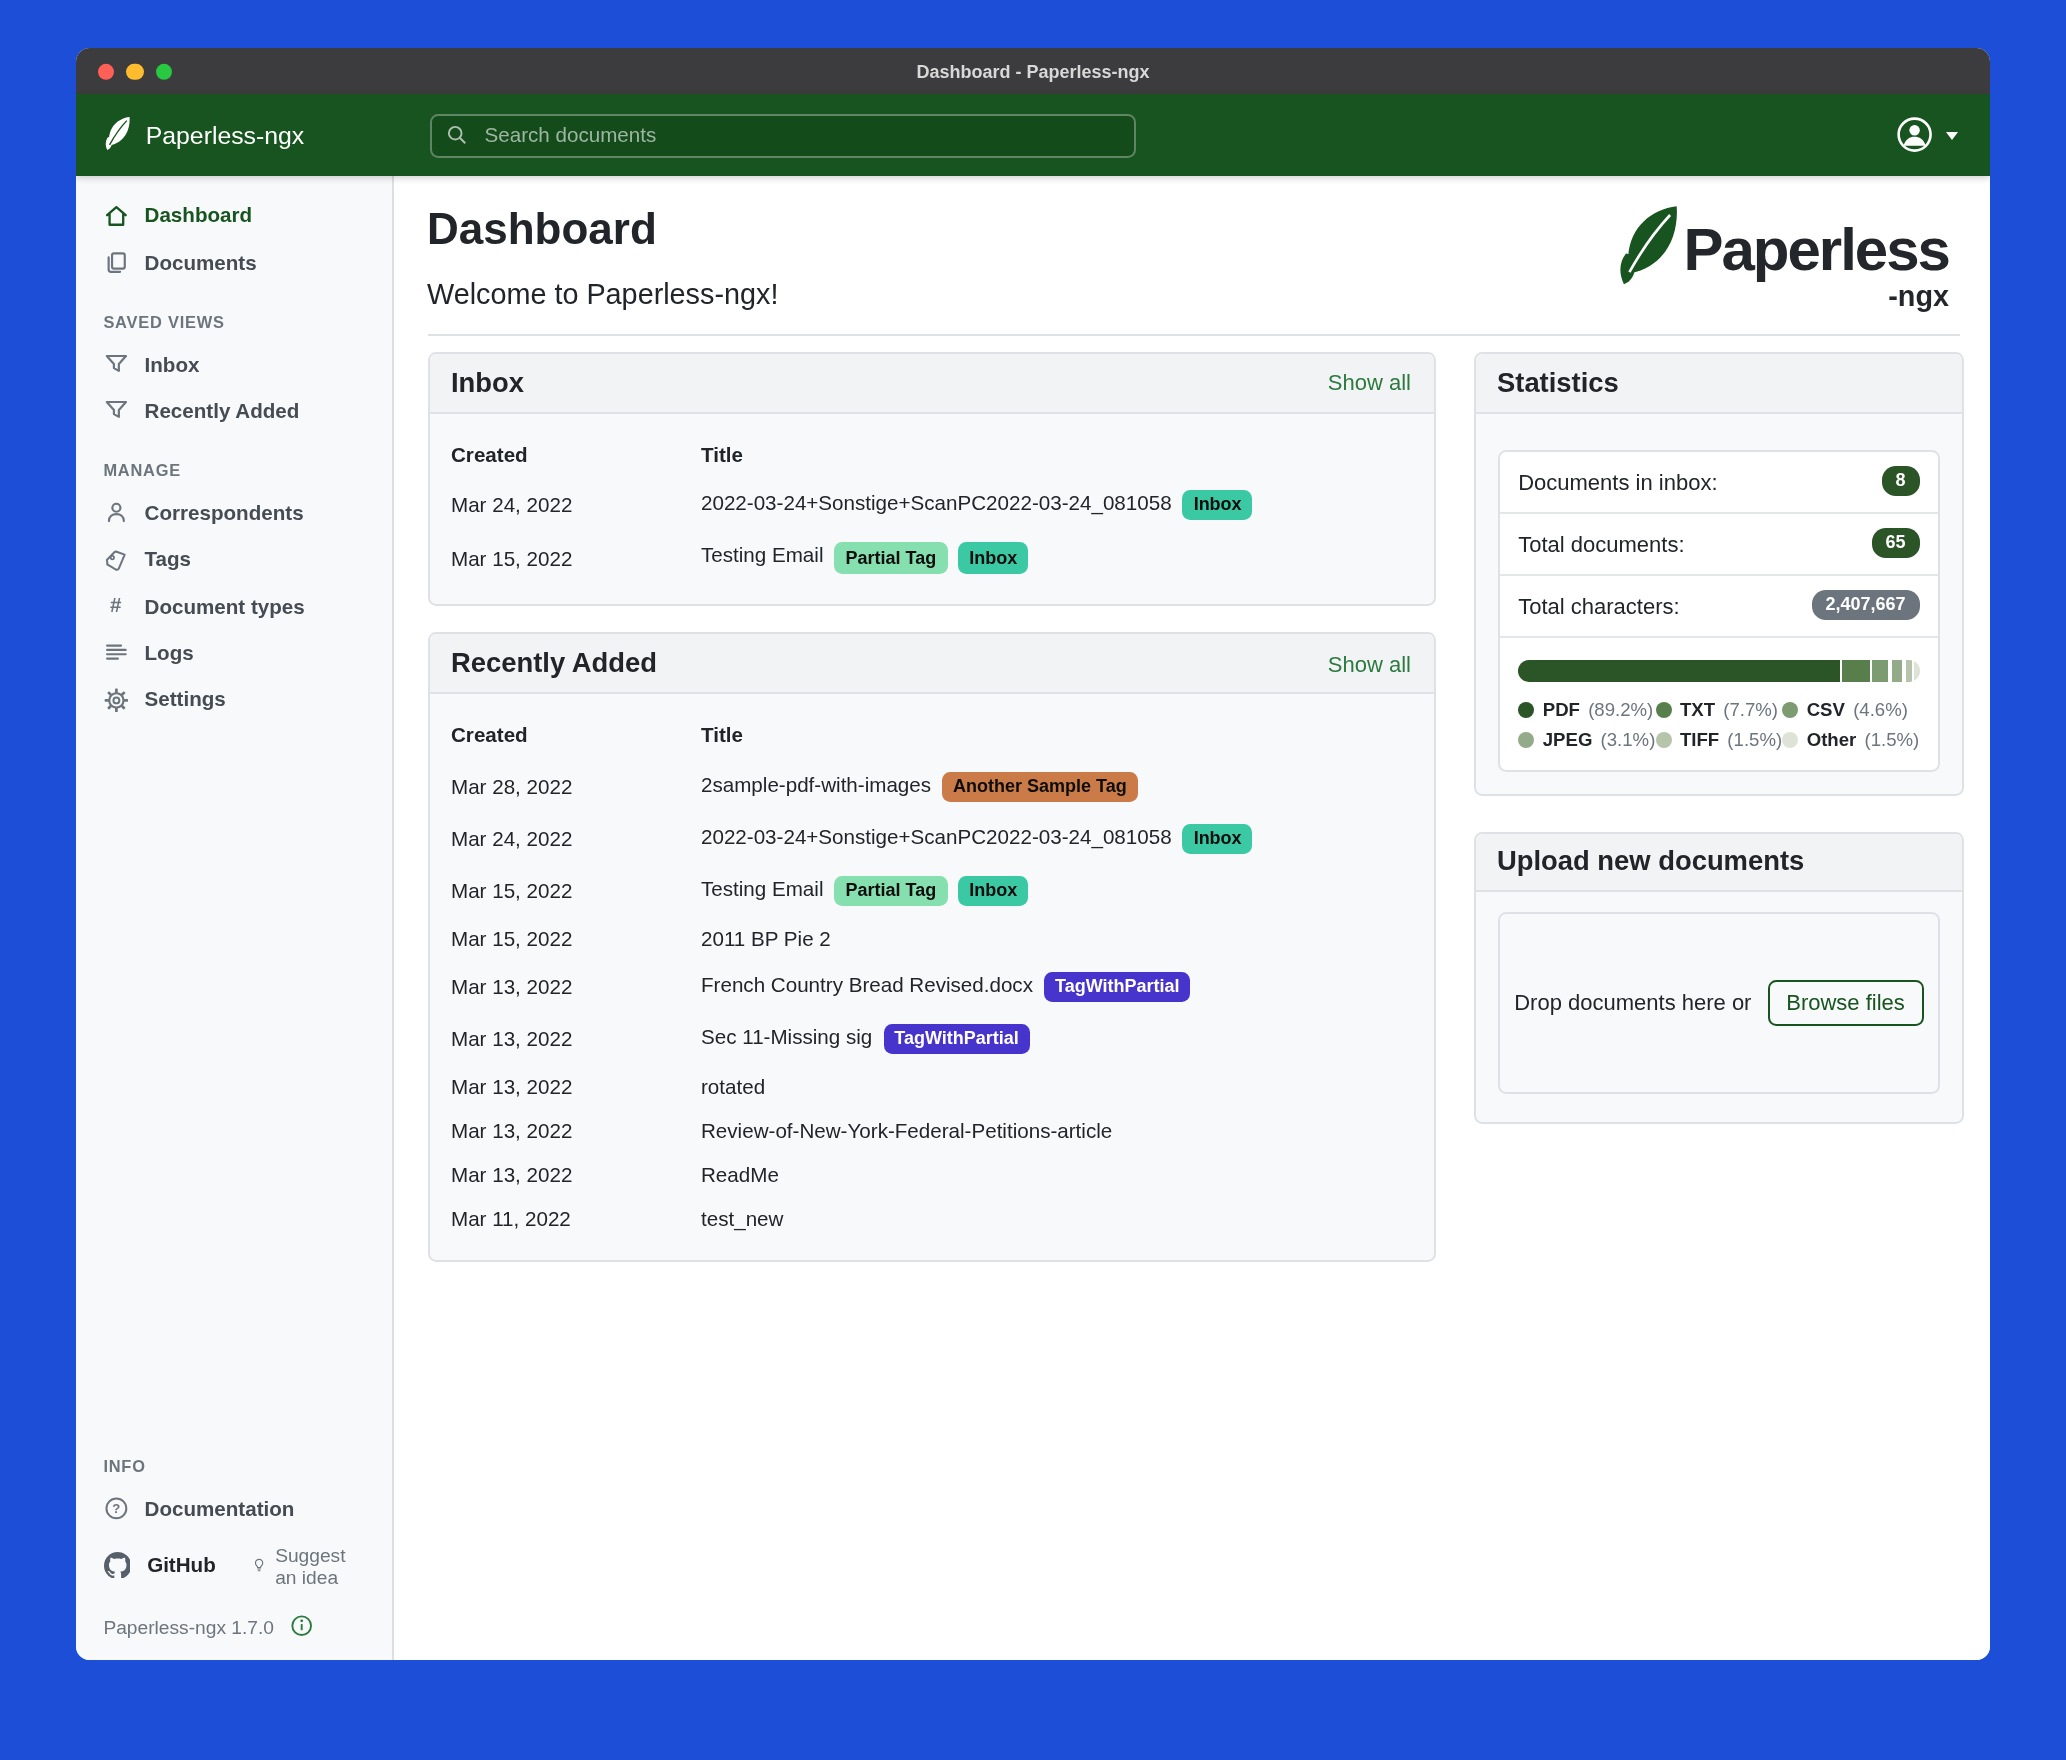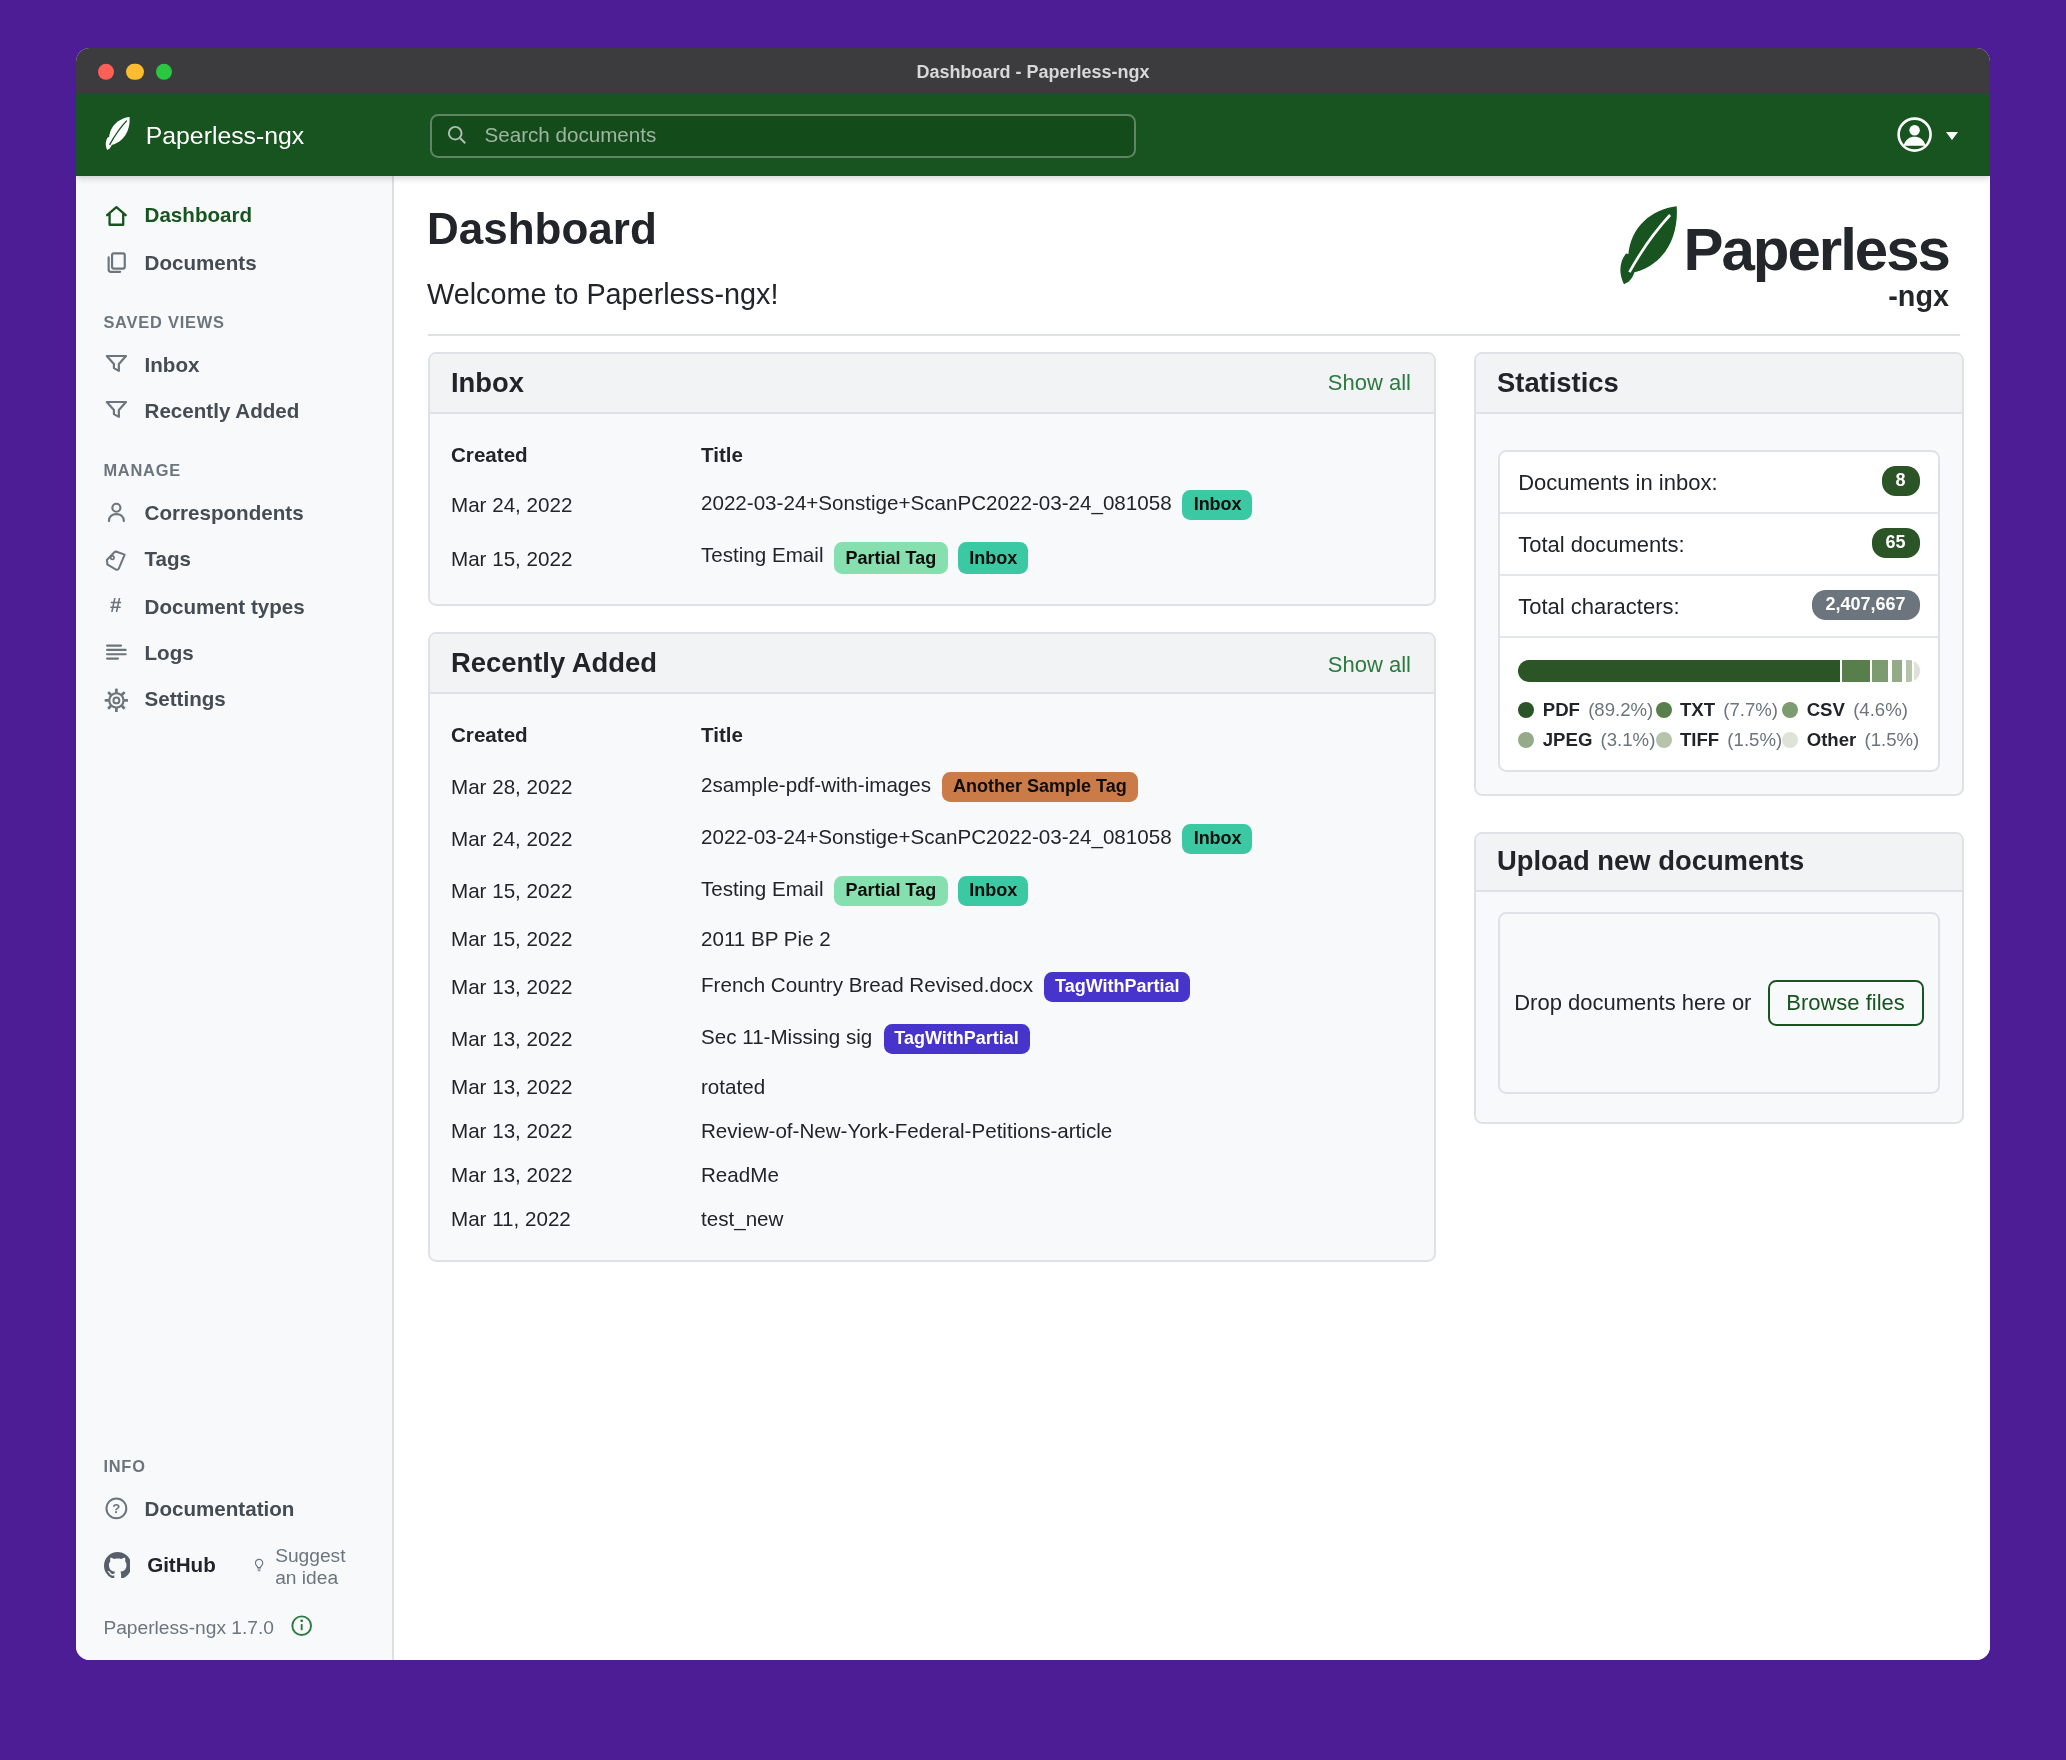--- a/index.html
+++ b/index.html
@@ -1,18 +1,18 @@
 <!DOCTYPE html>
 <html style="font-size:11px"><head>
 <meta charset="utf-8">
 <style>
   * { box-sizing: border-box; }
   html,body { margin:0; padding:0; background:#000; }
   body { font-family:"Liberation Sans", sans-serif; }
-  .viewport { position:relative; width:2066px; height:1761px; background:#4c1d95; overflow:hidden; }
+  .viewport { position:relative; width:2066px; height:1761px; background:#1d4ed8; overflow:hidden; }
   .stage { position:absolute; left:0; top:0; width:1033px; height:880px; transform:scale(2); transform-origin:0 0; }
 
   .window { position:absolute; left:38px; top:24px; width:957px; height:806px; border-radius:6.9px;
             overflow:hidden; background:#fff; display:flex; flex-direction:column; }
 
   
   .titlebar { height:23px; background:#3c3c3e; flex:0 0 auto; position:relative;
               display:flex; align-items:center; justify-content:center; }
   .traffic { position:absolute; left:11px; top:50%; transform:translateY(-50%); display:flex; gap:6.2px; }
   .light { width:8.2px; height:8.2px; border-radius:50%; }

